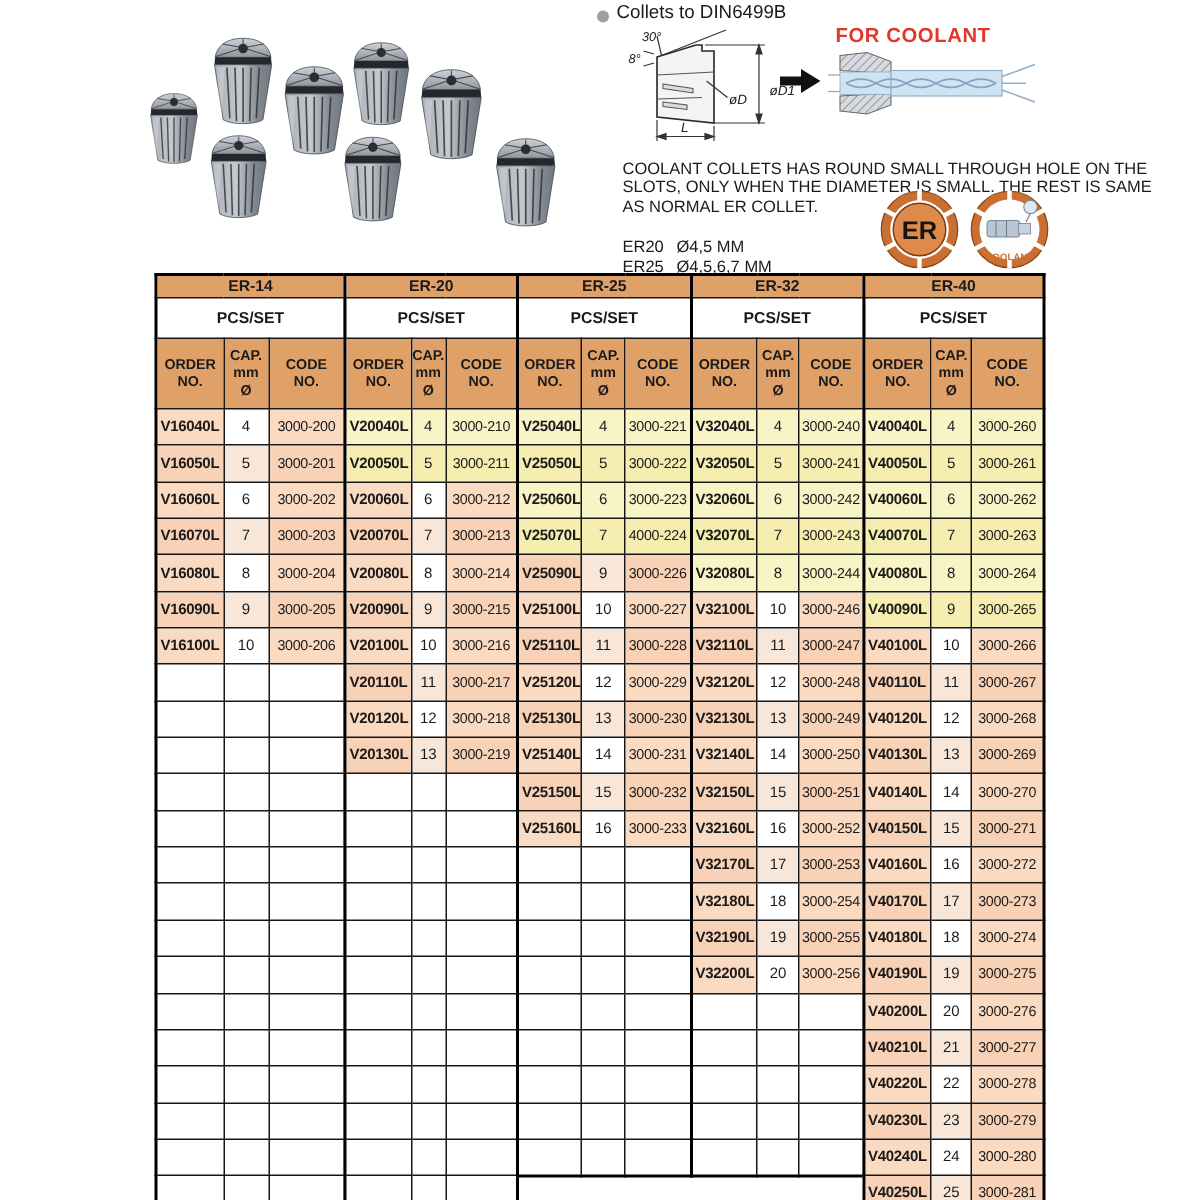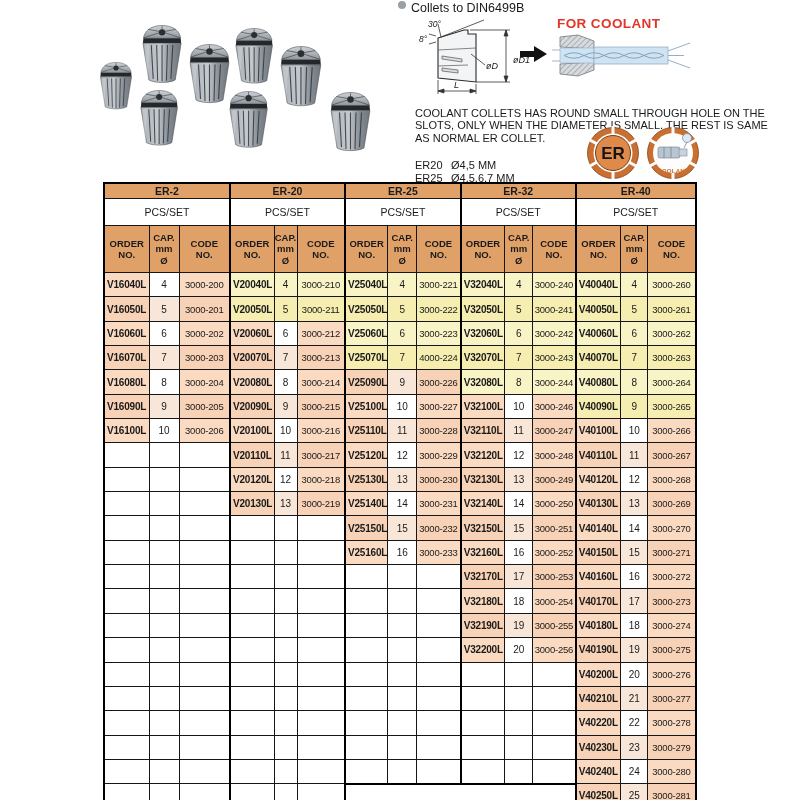--- a/index.html
+++ b/index.html
@@ -3,39 +3,39 @@
 <meta charset="utf-8">
 <style>
   html,body{margin:0;padding:0}
   body{
     width:800px;height:800px;overflow:hidden;position:relative;background:#fff;
     font-family:"Liberation Sans", sans-serif;color:#1a1a1a;
   }
   .abs{position:absolute}
 
   
-  .din-note{left:398px;top:1px;font-size:12.5px;display:flex;align-items:flex-start;gap:5px}
+  .din-note{left:398px;top:1px;font-size:12.5px;display:flex;align-items:flex-end;gap:5px}
   .din-note .bullet{width:8px;height:8px;border-radius:50%;background:#9aa0a5;display:inline-block}
 
   .for-coolant{left:557px;top:16px;font-size:13.5px;font-weight:bold;color:#e0372a;letter-spacing:.4px}
 
   
   .legend{left:388px;top:107px;display:flex;align-items:flex-end}
   .legend-swatch{width:16px;height:12px;background:#f2ecb4;border:1px solid #6f6f46;margin-top:1px}
   .legend-text{margin-left:9px;font-size:11px;line-height:12.4px;white-space:nowrap}
   .legend-sizes{margin-top:15px}
   .legend-sizes .series{display:inline-block;width:36px}
 
   
   #table-root{left:103px;top:182px;display:flex;align-items:flex-start}
   table.grp{border-collapse:collapse;table-layout:fixed;border:2px solid #000;background:#fff}
   table.grp + table.grp{margin-left:-2px}
   th,td{border:1.5px solid #161616;padding:0;text-align:center;overflow:hidden;white-space:nowrap}
   .r-title th{height:14px;font-size:10.5px;font-weight:bold;background:#e0a169}
-  .r-pcs   th{height:26px;font-size:10.5px;font-weight:normal;background:#fff}
+  .r-pcs   th{height:26px;font-size:10.5px;font-weight:bold;background:#fff}
   .r-cols  th{height:46px;font-size:9.5px;font-weight:bold;background:#e0a169;
               line-height:1.2;white-space:pre-line}
   tbody td{height:23.35px;font-size:10px}
   td.order{font-weight:bold;text-align:left;padding-left:2px;font-size:10px;letter-spacing:-.2px}
   td.code{font-size:9.5px;letter-spacing:-.2px}
   td.p0{background:#fbdac2}
   td.p1{background:#f8d2b6}
   td.c1{background:#f8e7d9}
   td.w {background:#ffffff}
   td.y0{background:#f9f4c6}
@@ -217,21 +217,21 @@
 
 <div id="table-root" class="abs">
     <table class="grp">
       <colgroup>
         <col style="width: 45px;">
         <col style="width: 30px;">
         <col style="width: 51px;">
       </colgroup>
       <thead>
         <tr class="r-title">
-          <th colspan="3">ER-2</th>
+          <th colspan="3">ER-14</th>
         </tr>
         <tr class="r-pcs">
           <th colspan="3">PCS/SET</th>
         </tr>
         <tr class="r-cols">
           <th>ORDER
 NO.</th>
           <th>CAP.
 mm
 Ø</th>

